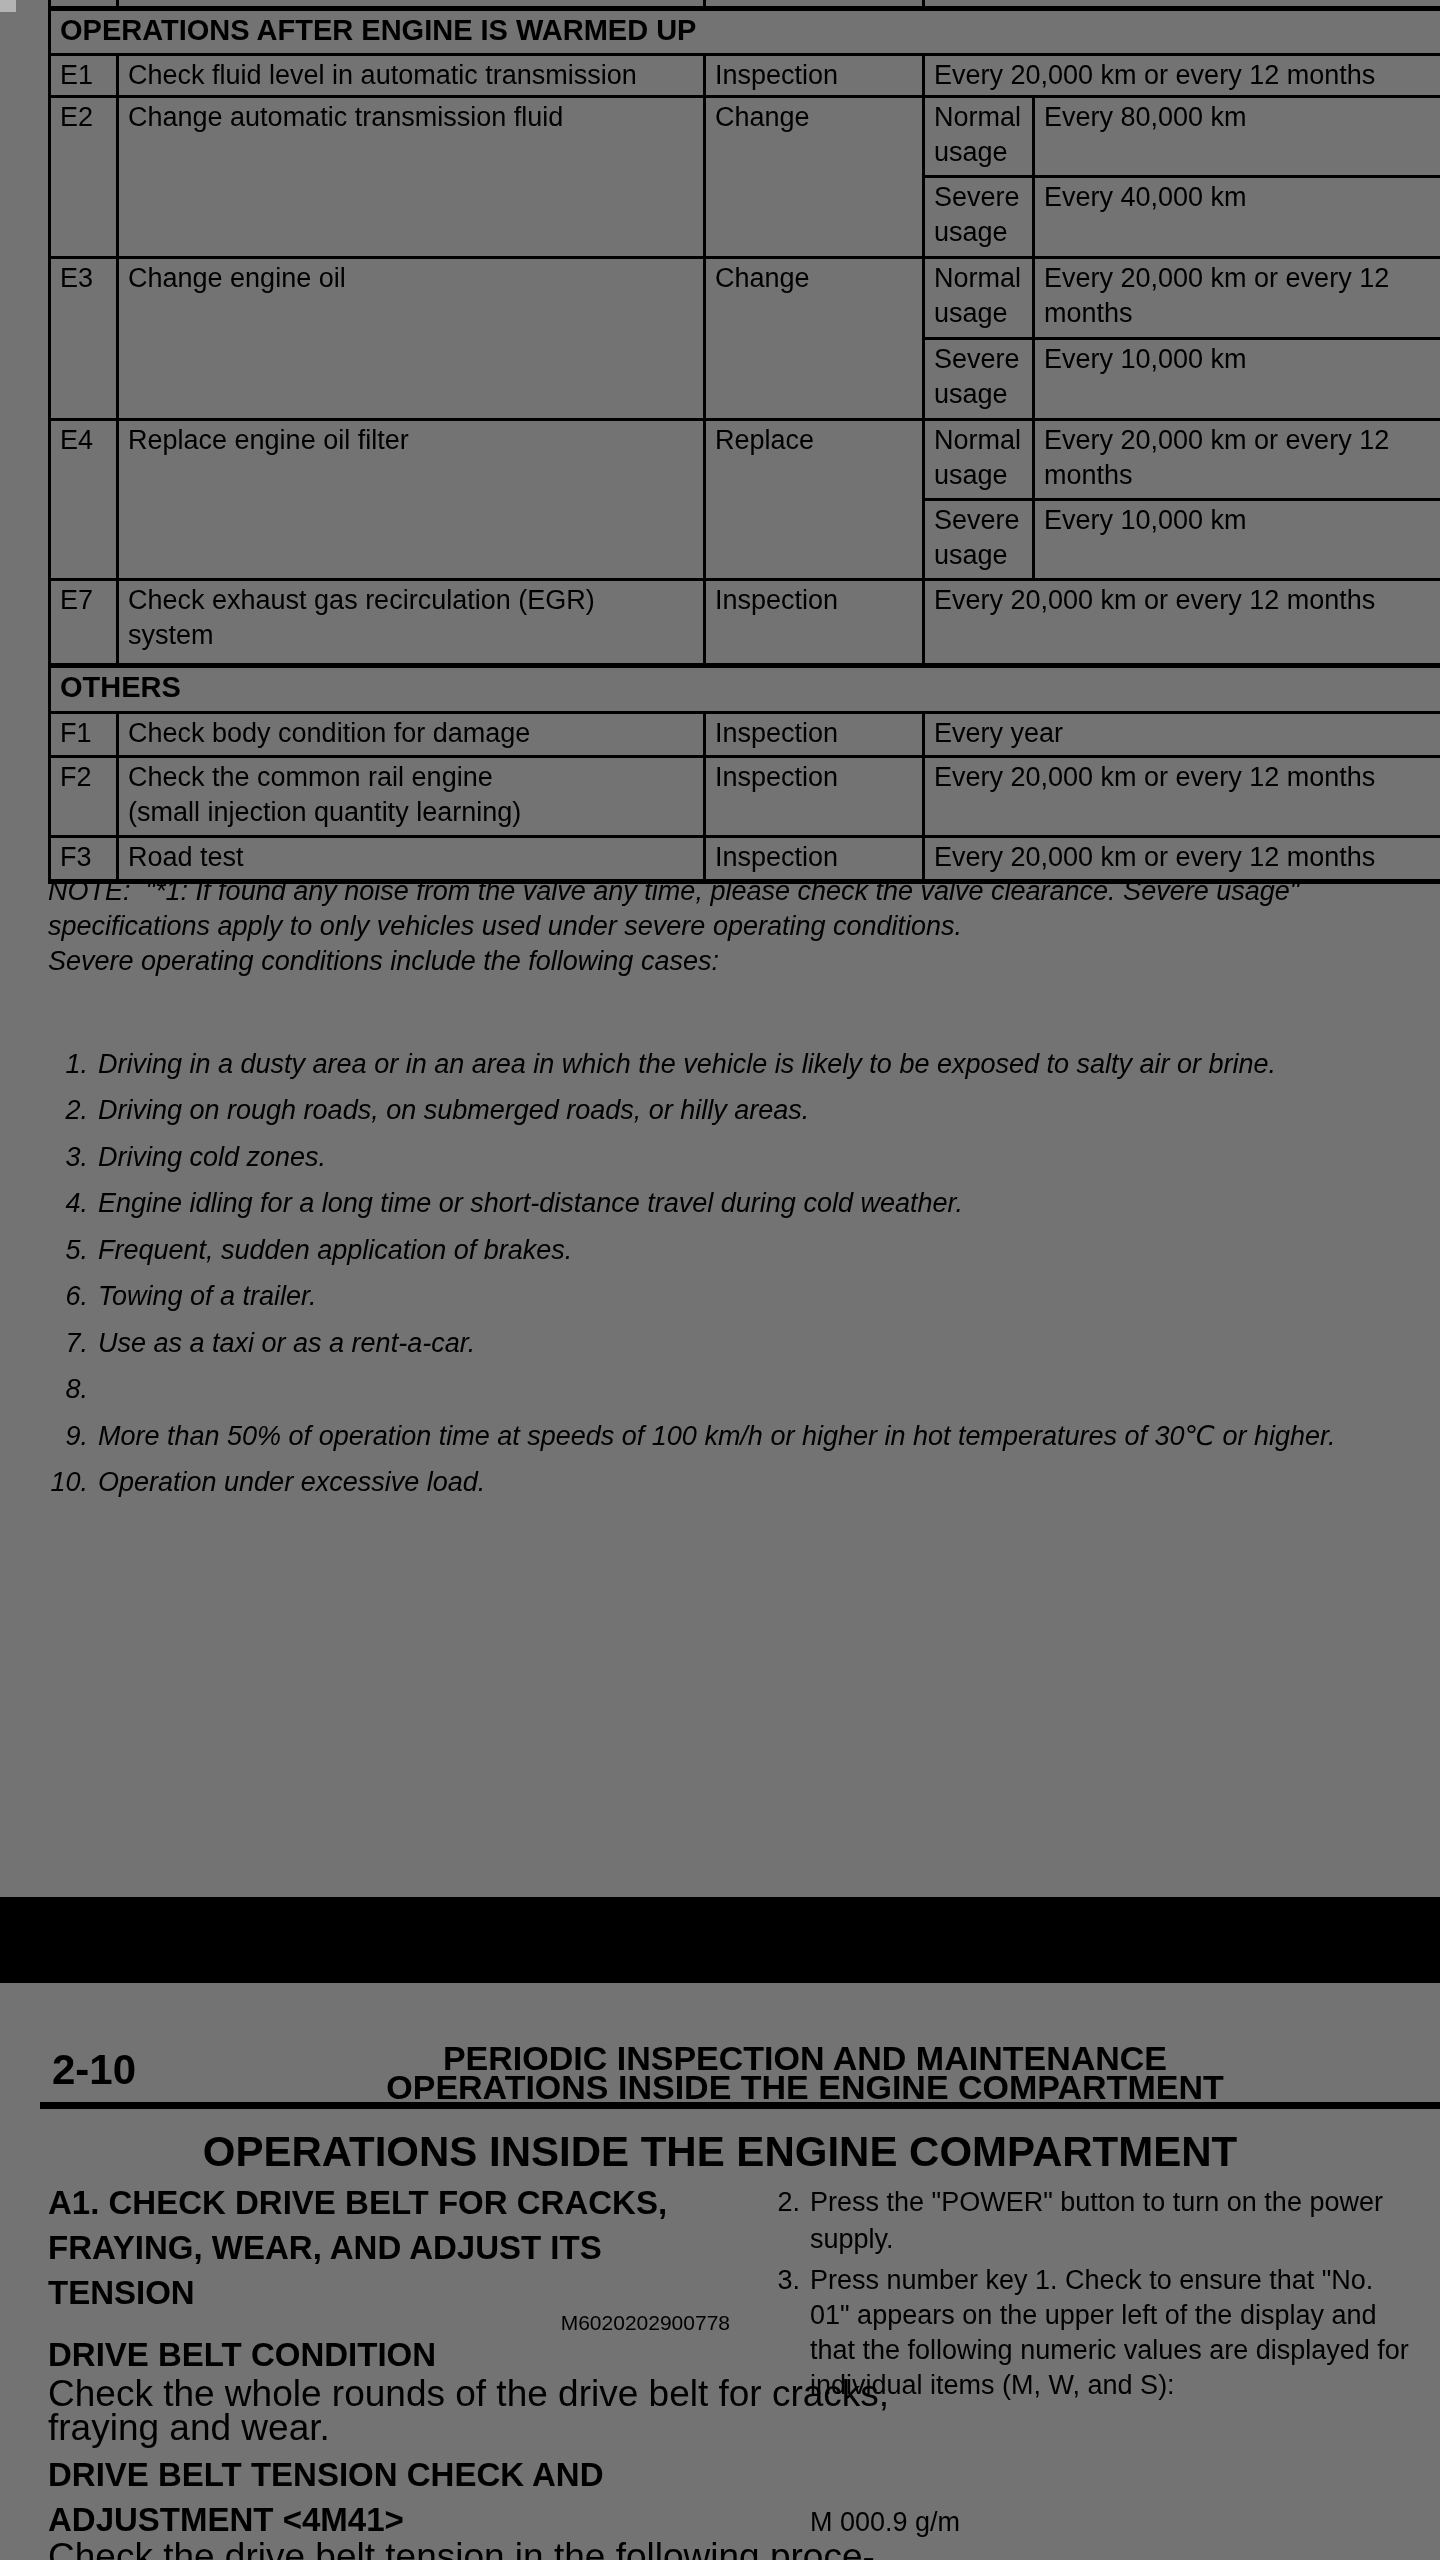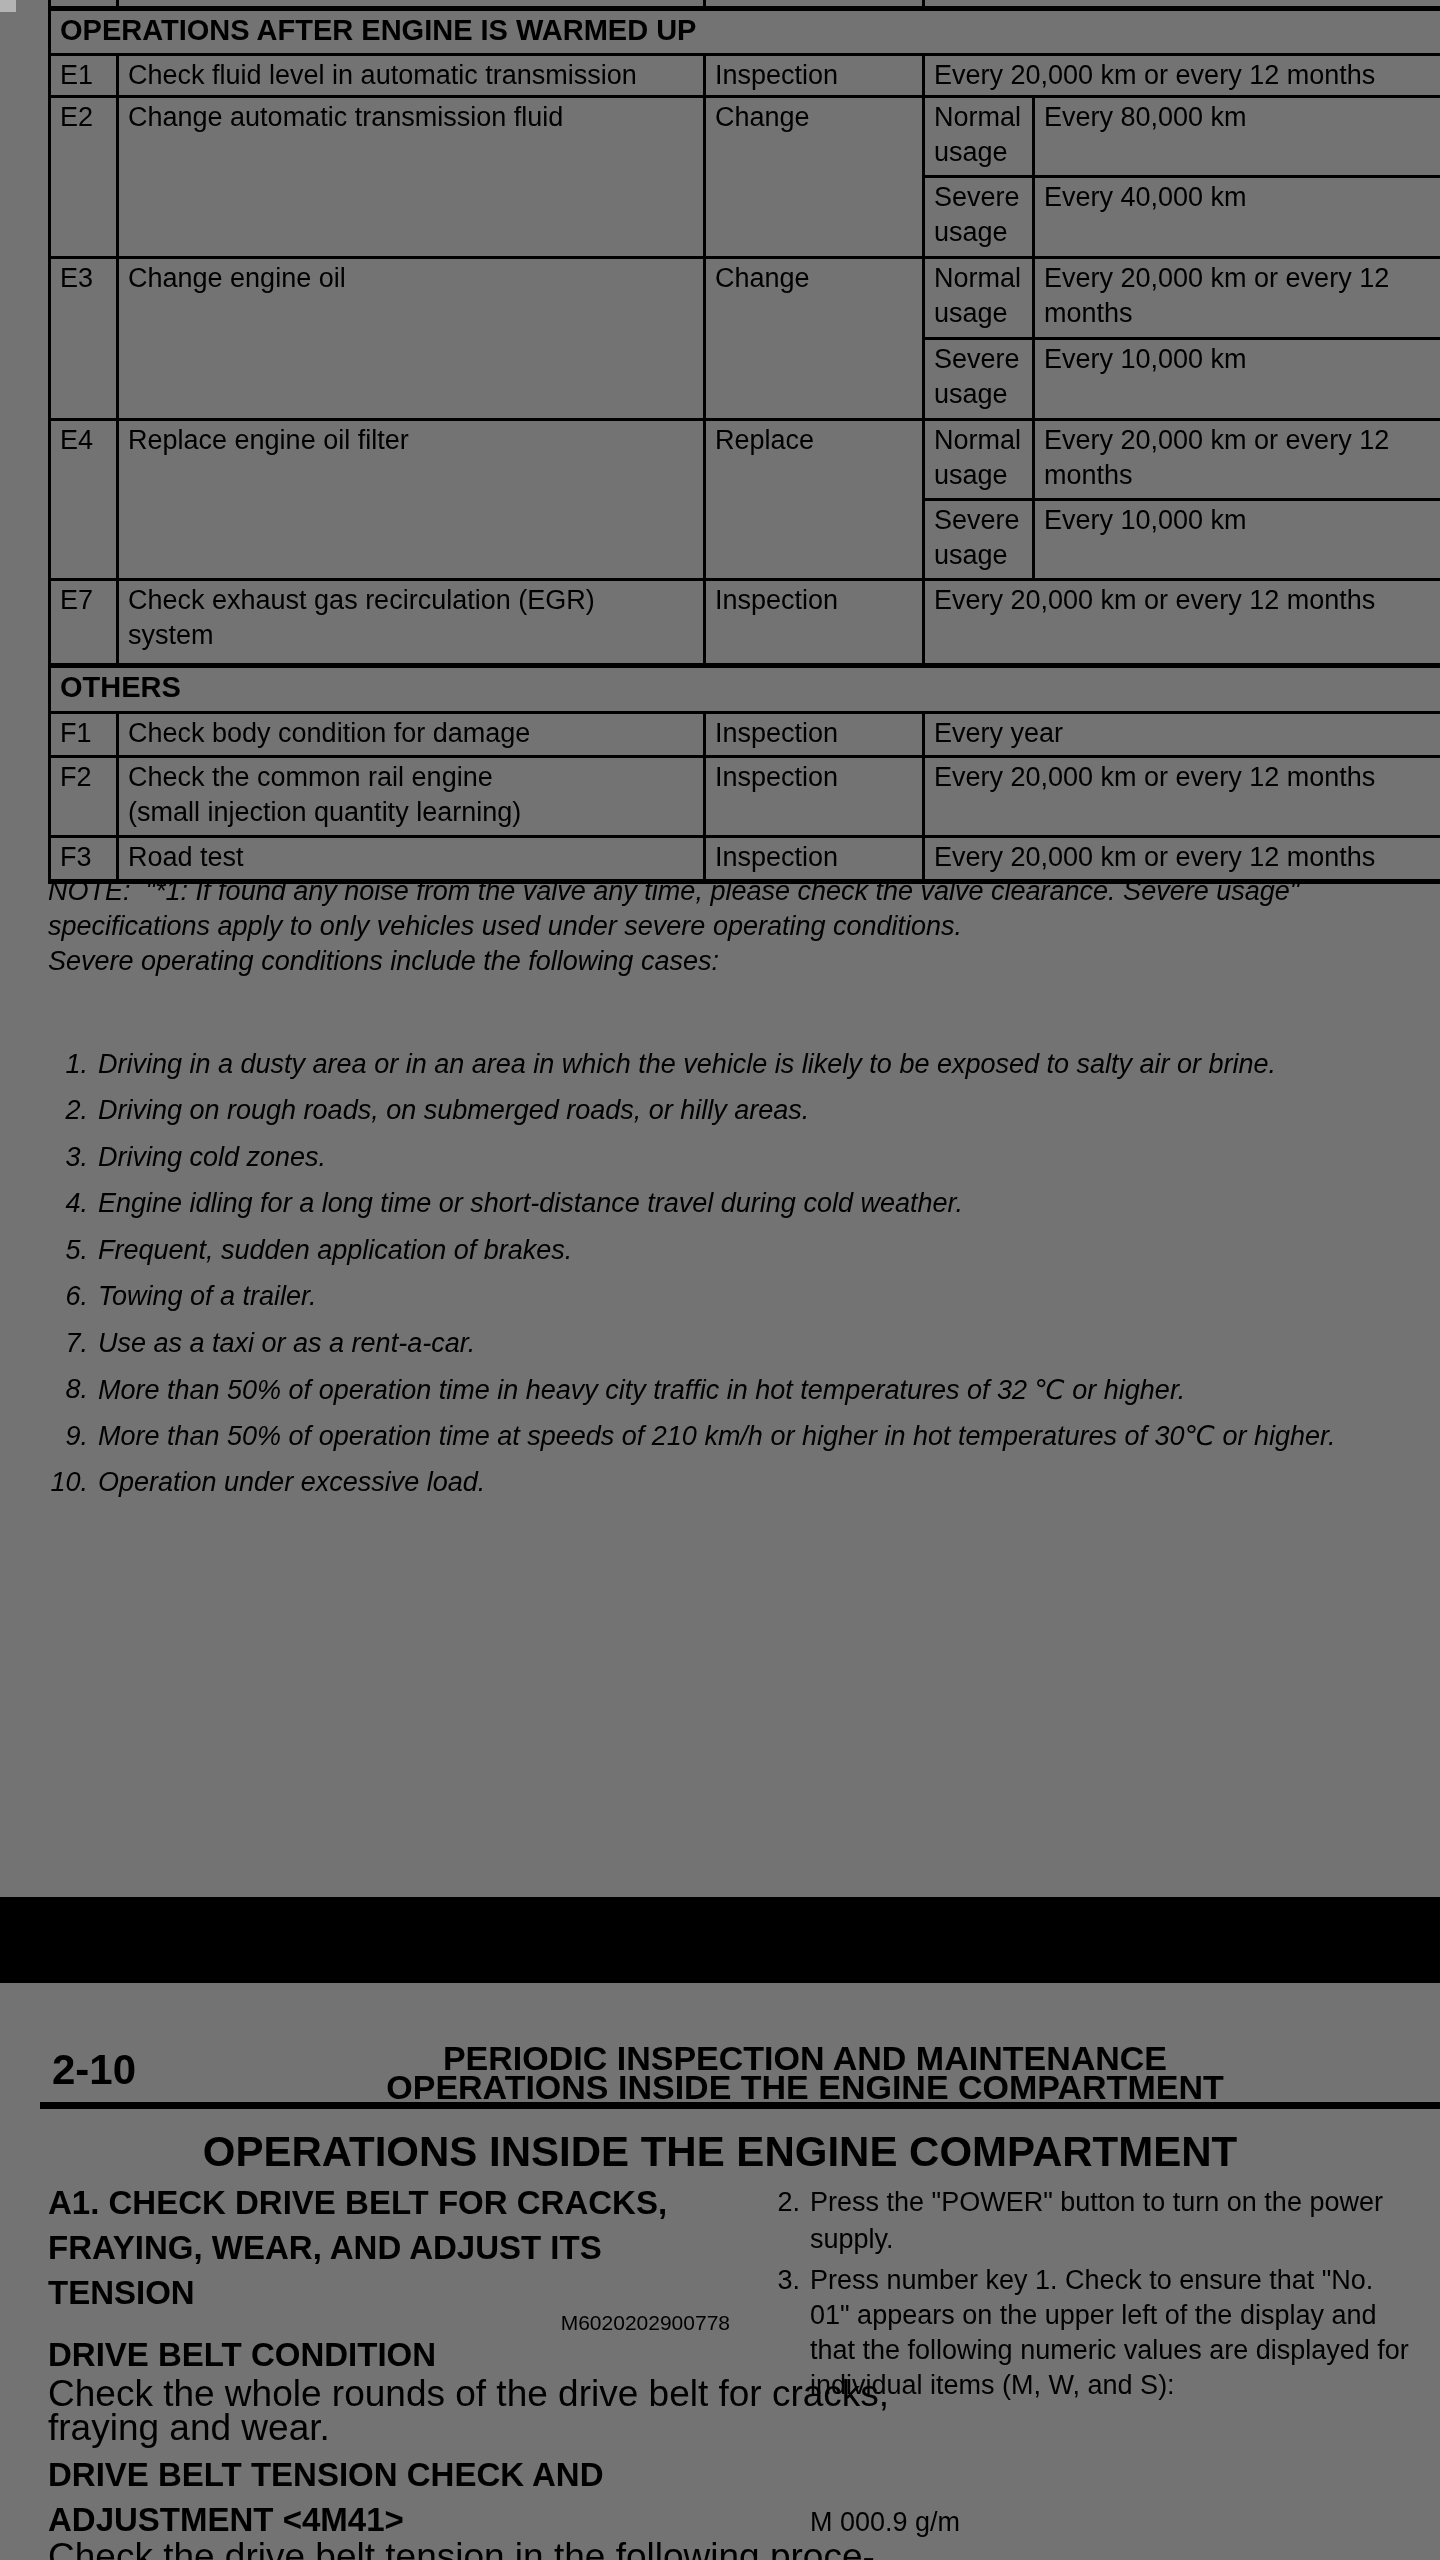--- a/index.html
+++ b/index.html
@@ -177,25 +177,24 @@
     <div class="cond">
         <span class="num">6.</span>
         <span class="txt">Towing of a trailer.</span>
       </div>
     <div class="cond">
         <span class="num">7.</span>
         <span class="txt">Use as a taxi or as a rent-a-car.</span>
       </div>
     <div class="cond">
         <span class="num">8.</span>
-        <span class="txt">More than 50% of operation time in heavy city traffic in hot temperatures of 32 ℃ or higher.</span>
       </div>
     <div class="cond">
         <span class="num">9.</span>
-        <span class="txt">More than 50% of operation time at speeds of 210 km/h or higher in hot temperatures of 30℃ or higher.</span>
+        <span class="txt">More than 50% of operation time at speeds of 100 km/h or higher in hot temperatures of 30℃ or higher.</span>
       </div>
     <div class="cond">
         <span class="num">10.</span>
         <span class="txt">Operation under excessive load.</span>
       </div>
   </div>
 
   <div class="blackbar"></div>
 
   <div class="pageno">2-10</div>

